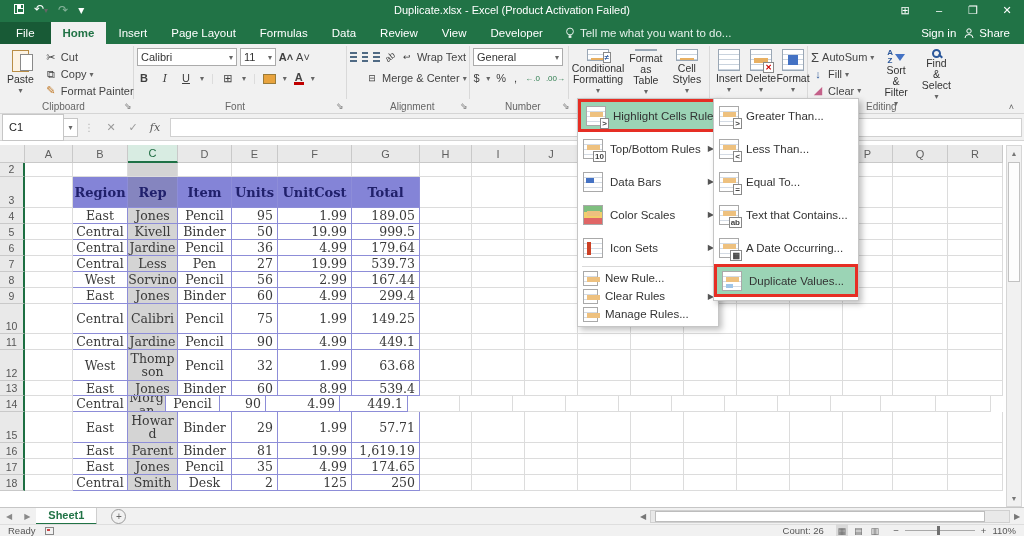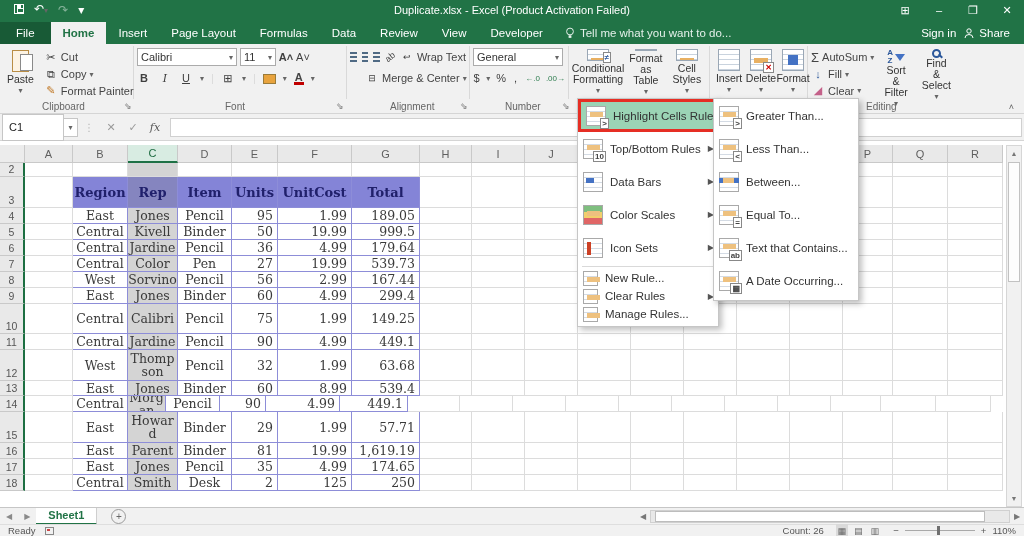--- a/index.html
+++ b/index.html
@@ -511,21 +511,21 @@
           <div class="cell" style="width: 53px;"></div>
           <div class="cell" style="width: 53px;"></div>
           <div class="cell" style="width: 50px;"></div>
           <div class="cell" style="width: 55px;"></div>
           <div class="cell" style="width: 55px;"></div>
         </div>
         <div class="grow" style="height: 16px;">
           <div class="rn">7</div>
           <div class="cell" style="width: 48px;"></div>
           <div class="cell tbl wrap" style="width: 55px;">Central</div>
-          <div class="cell selcol tbl wrap" style="width: 50px;">Color</div>
+          <div class="cell selcol tbl wrap" style="width: 50px;">Less</div>
           <div class="cell tbl wrap" style="width: 54px;">Pen</div>
           <div class="cell tbl num" style="width: 46px;">27</div>
           <div class="cell tbl num" style="width: 74px;">19.99</div>
           <div class="cell tbl num" style="width: 68px;">539.73</div>
           <div class="cell" style="width: 52px;"></div>
           <div class="cell" style="width: 53px;"></div>
           <div class="cell" style="width: 53px;"></div>
           <div class="cell" style="width: 53px;"></div>
           <div class="cell" style="width: 53px;"></div>
           <div class="cell" style="width: 53px;"></div>
@@ -878,41 +878,41 @@
         <span class="lbl">Greater Than...</span>
       </div>
       <div class="mitem">
         <span class="micon" data-kind="less-than-icon">
           <span class="band"></span>
           <span class="mbadge">&lt;</span>
         </span>
         <span class="lbl">Less Than...</span>
       </div>
       <div class="mitem">
-        <span class="micon" data-kind="between-icon">
-          <span class="band"></span>
-        </span>
-        <span class="lbl">Between...</span>
-      </div>
-      <div class="mitem">
         <span class="micon" data-kind="equal-to-icon">
           <span class="band"></span>
           <span class="mbadge">=</span>
         </span>
         <span class="lbl">Equal To...</span>
       </div>
       <div class="mitem">
         <span class="micon" data-kind="text-that-contains-icon">
           <span class="band"></span>
           <span class="mbadge">ab</span>
         </span>
         <span class="lbl">Text that Contains...</span>
       </div>
       <div class="mitem">
         <span class="micon" data-kind="a-date-occurring-icon">
           <span class="band"></span>
           <span class="mbadge">▦</span>
         </span>
         <span class="lbl">A Date Occurring...</span>
       </div>
+      <div class="mitem hl boxed">
+        <span class="micon" data-kind="duplicate-values-icon">
+          <span class="band"></span>
+        </span>
+        <span class="lbl">Duplicate Values...</span>
+      </div>
     </div>
 
 </div>
 
 </body></html>

